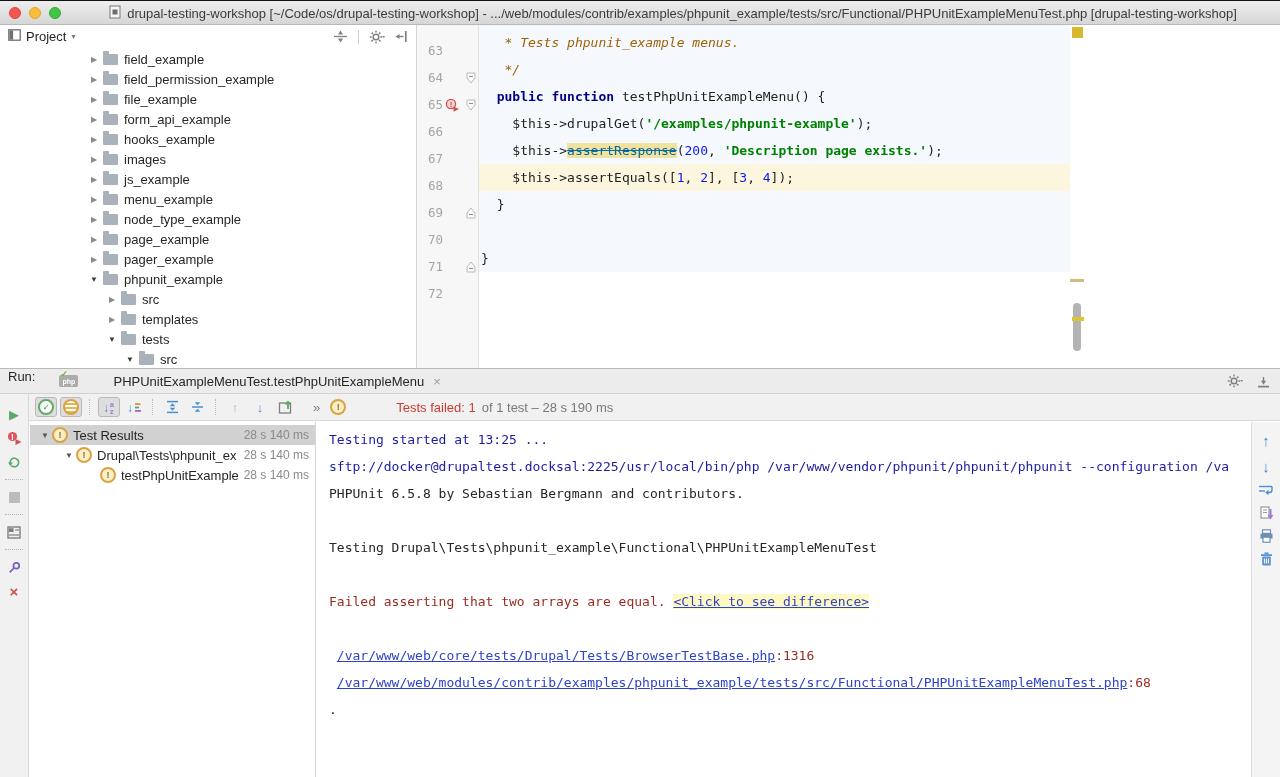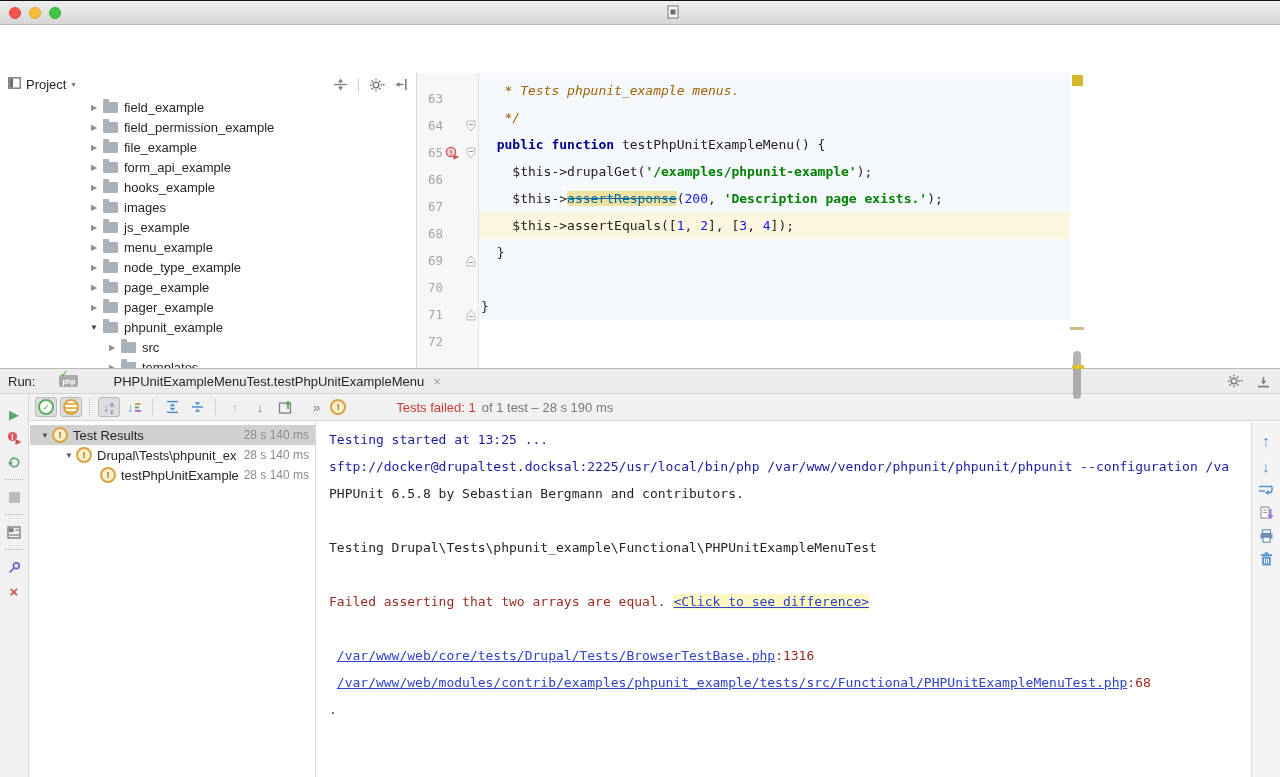--- a/index.html
+++ b/index.html
@@ -15,21 +15,21 @@
   .traffic{display:flex;gap:8px;margin-left:9px;}
   .tl{width:12px;height:12px;border-radius:50%;}
   .tl.red{background:#f4554e;border:1px solid #dd4741;box-sizing:border-box;}
   .tl.yellow{background:#f9bd3c;border:1px solid #e0a430;box-sizing:border-box;}
   .tl.green{background:#3fc645;border:1px solid #34aa38;box-sizing:border-box;}
   .title-center{position:absolute;left:70px;right:4px;top:0;height:24px;display:flex;
     align-items:center;justify-content:center;gap:6px;white-space:nowrap;overflow:hidden;}
   .title-text{color:#3b3b3b;font-size:13px;}
 
   
-  .main{position:absolute;left:0;top:25px;width:1084px;height:343px;display:flex;margin-top:48px;}
+  .main{position:absolute;left:0;top:25px;width:1084px;height:343px;display:flex;}
 
   
   .project{width:417px;min-width:417px;background:#fff;border-right:1px solid #d6d6d6;
     box-sizing:border-box;position:relative;overflow:hidden;}
   .project-header{height:23px;display:flex;align-items:center;padding:0 8px;gap:5px;}
   .ph-label{font-size:13px;color:#262626;}
   .ph-caret{font-size:8px;color:#777;}
   .ph-right{margin-left:auto;display:flex;align-items:center;gap:10px;}
   .ph-sep{width:1px;height:14px;background:#d0d0d0;}
   .ptree{position:absolute;left:0;top:24px;right:0;bottom:0;overflow:hidden;}
@@ -68,21 +68,21 @@
   .sq-top{position:absolute;top:2px;right:1px;width:11px;height:11px;background:#d7b92f;}
   .mk-tan{position:absolute;left:0;right:0;top:254px;height:3px;background:#cdbc83;}
   .mk-yel{position:absolute;left:2px;right:0;top:292px;height:4px;background:#dfc431;z-index:2;}
   .thumb{position:absolute;left:3px;width:8px;top:278px;height:48px;border-radius:4px;
     background:rgba(130,130,130,.6);}
 
   
   .runpanel{position:absolute;left:0;top:368px;width:1280px;height:409px;
     border-top:1px solid #b9b9b9;box-sizing:border-box;background:#fff;}
   .tabstrip{height:25px;background:#ececec;border-bottom:1px solid #d2d2d2;
-    box-sizing:border-box;display:flex;align-items:center;padding:0 10px 0 8px;gap:8px;}
+    box-sizing:border-box;display:flex;padding:0 10px 0 8px;gap:8px;}
   .run-label{color:#262626;}
   .runtab{display:flex;align-items:center;gap:7px;margin-left:16px;}
   .tab-title{color:#262626;padding-left:28px;}
   .tab-close{color:#9a9a9a;font-size:13px;margin-left:2px;}
   .strip-right{margin-left:auto;display:flex;align-items:center;gap:14px;}
   .runbody{position:relative;height:383px;}
   .leftstrip{position:absolute;left:0;top:0;bottom:0;width:29px;background:#f1f1f1;
     border-right:1px solid #d8d8d8;box-sizing:border-box;display:flex;flex-direction:column;
     align-items:center;padding-top:8px;}
   .leftstrip .ic{height:24px;display:flex;align-items:center;justify-content:center;width:100%;}
@@ -149,20 +149,21 @@
     <div class="traffic">
       <span class="tl red"></span>
       <span class="tl yellow"></span>
       <span class="tl green"></span>
     </div>
     <div class="title-center">
       <span><svg width="12" height="14">
             <rect x="1" y="1" width="10" height="12" fill="#f6f6f6" stroke="#8a8a8a" stroke-width="1.2"></rect>
             <rect x="3.5" y="4.5" width="5" height="5" fill="#6d6d6d"></rect>
           </svg></span>
+      <span class="title-text">drupal-testing-workshop [~/Code/os/drupal-testing-workshop] - .../web/modules/contrib/examples/phpunit_example/tests/src/Functional/PHPUnitExampleMenuTest.php [drupal-testing-workshop]</span>
     </div>
   </div>
 
   <div class="main">
 
     <div class="project">
       <div class="project-header">
         <span><svg width="13" height="12">
               <rect x="0.8" y="0.8" width="11.4" height="10.4" fill="none" stroke="#6e6e6e" stroke-width="1.3"></rect>
               <rect x="1.5" y="1.5" width="3.6" height="9" fill="#6e6e6e"></rect>

